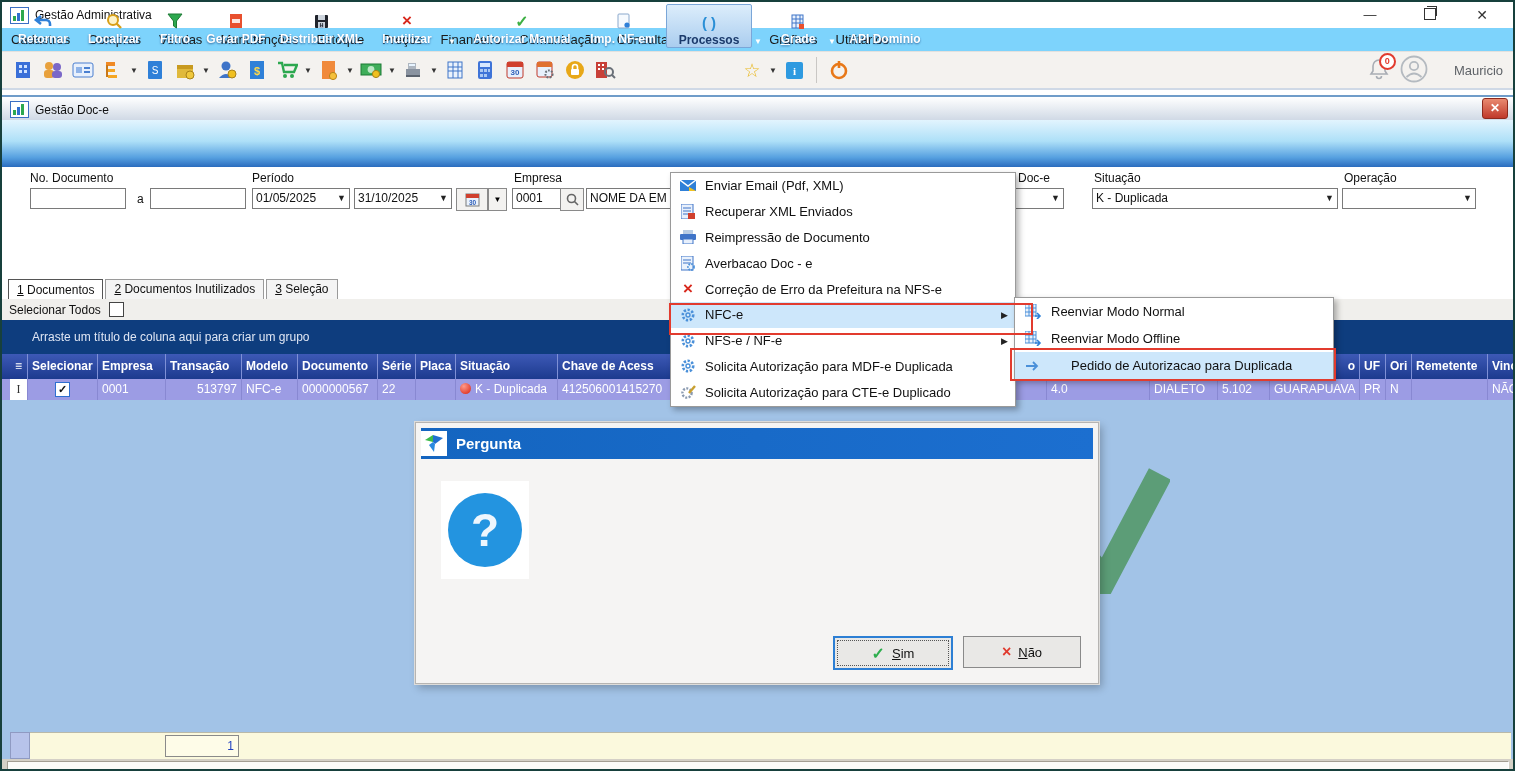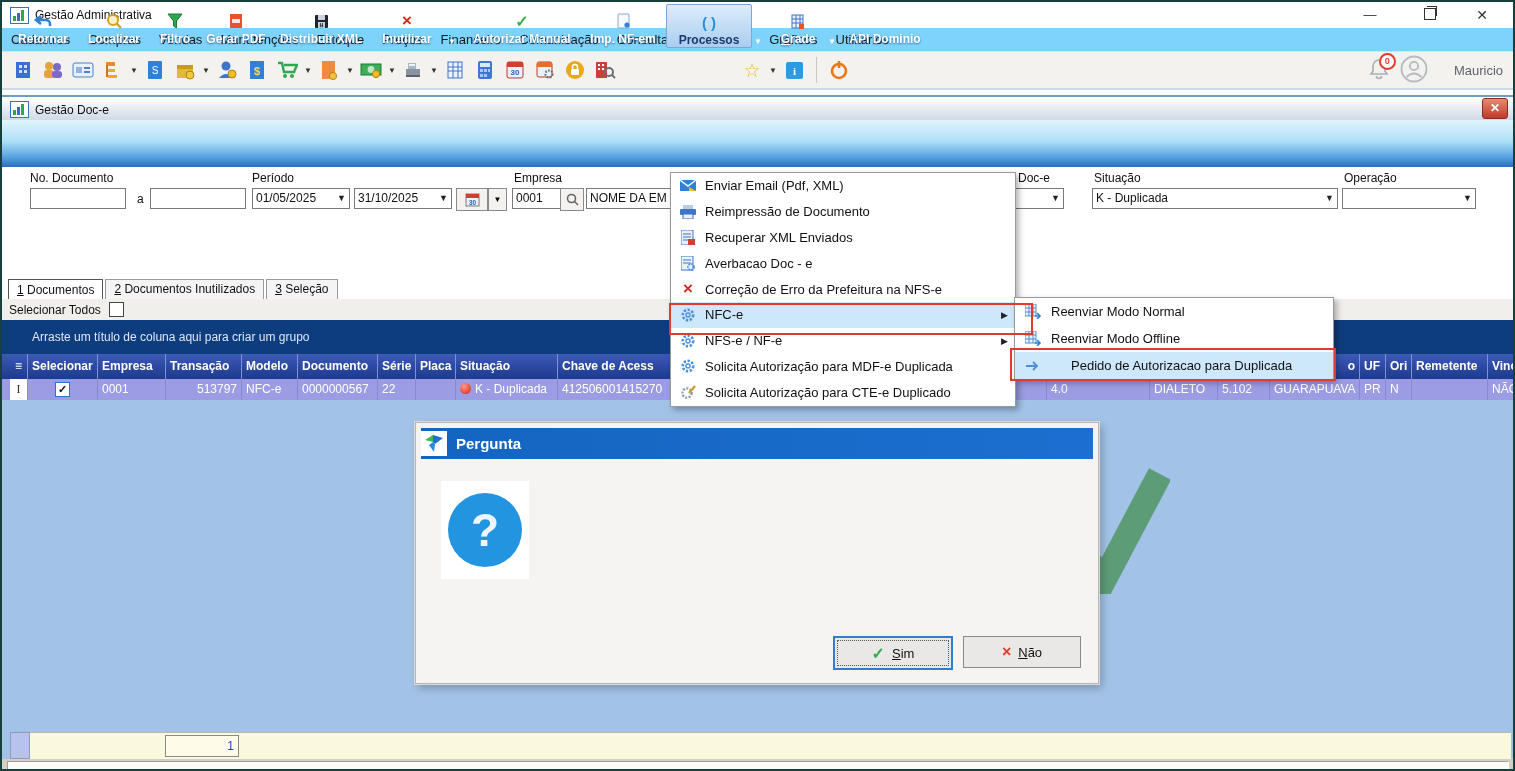--- a/index.html
+++ b/index.html
@@ -584,37 +584,37 @@
           <svg width="17" height="13">
             <rect x="0" y="1" width="16" height="11" fill="#2f80d8"></rect>
             <path d="M0 1 L8 7 L16 1" fill="none" stroke="#fff" stroke-width="1.4"></path>
             <polygon points="9,8 16,12 9,12" fill="#f0c020"></polygon>
           </svg>
         </span>
       <span>Enviar Email (Pdf, XML)</span>
       </div>
     <div class="citem">
       <span class="mic">
+          <svg width="14" height="15">
+            <rect x="0" y="0" width="12" height="15" fill="#e8f0fc" stroke="#3f74c8"></rect>
+            <path d="M2 4 h8 M2 7 h8 M2 10 h5" stroke="#3f74c8"></path>
+            <rect x="7" y="9" width="7" height="6" fill="#d0402e"></rect>
+          </svg>
+        </span>
+      <span>Recuperar XML Enviados</span>
+      </div>
+    <div class="citem">
+      <span class="mic">
           <svg width="16" height="14">
             <rect x="3" y="0" width="10" height="4" fill="#b8cce4"></rect>
             <rect x="0" y="4" width="16" height="6" rx="1" fill="#3f74c8"></rect>
             <rect x="3" y="9" width="10" height="5" fill="#e8f0fc" stroke="#3f74c8"></rect>
           </svg>
         </span>
       <span>Reimpressão de Documento</span>
-      </div>
-    <div class="citem">
-      <span class="mic">
-          <svg width="14" height="15">
-            <rect x="0" y="0" width="12" height="15" fill="#e8f0fc" stroke="#3f74c8"></rect>
-            <path d="M2 4 h8 M2 7 h8 M2 10 h5" stroke="#3f74c8"></path>
-            <rect x="7" y="9" width="7" height="6" fill="#d0402e"></rect>
-          </svg>
-        </span>
-      <span>Recuperar XML Enviados</span>
       </div>
     <div class="citem">
       <span class="mic">
           <svg width="14" height="15">
             <rect x="0" y="0" width="12" height="14" fill="#eaf2fc" stroke="#3f74c8"></rect>
             <path d="M2 4 h8 M2 7 h8" stroke="#3f74c8"></path>
             <circle cx="10" cy="11" r="3" fill="none" stroke="#4a90d9" stroke-width="1.8" stroke-dasharray="1.6 1.2"></circle>
           </svg>
         </span>
       <span>Averbacao Doc - e</span>

